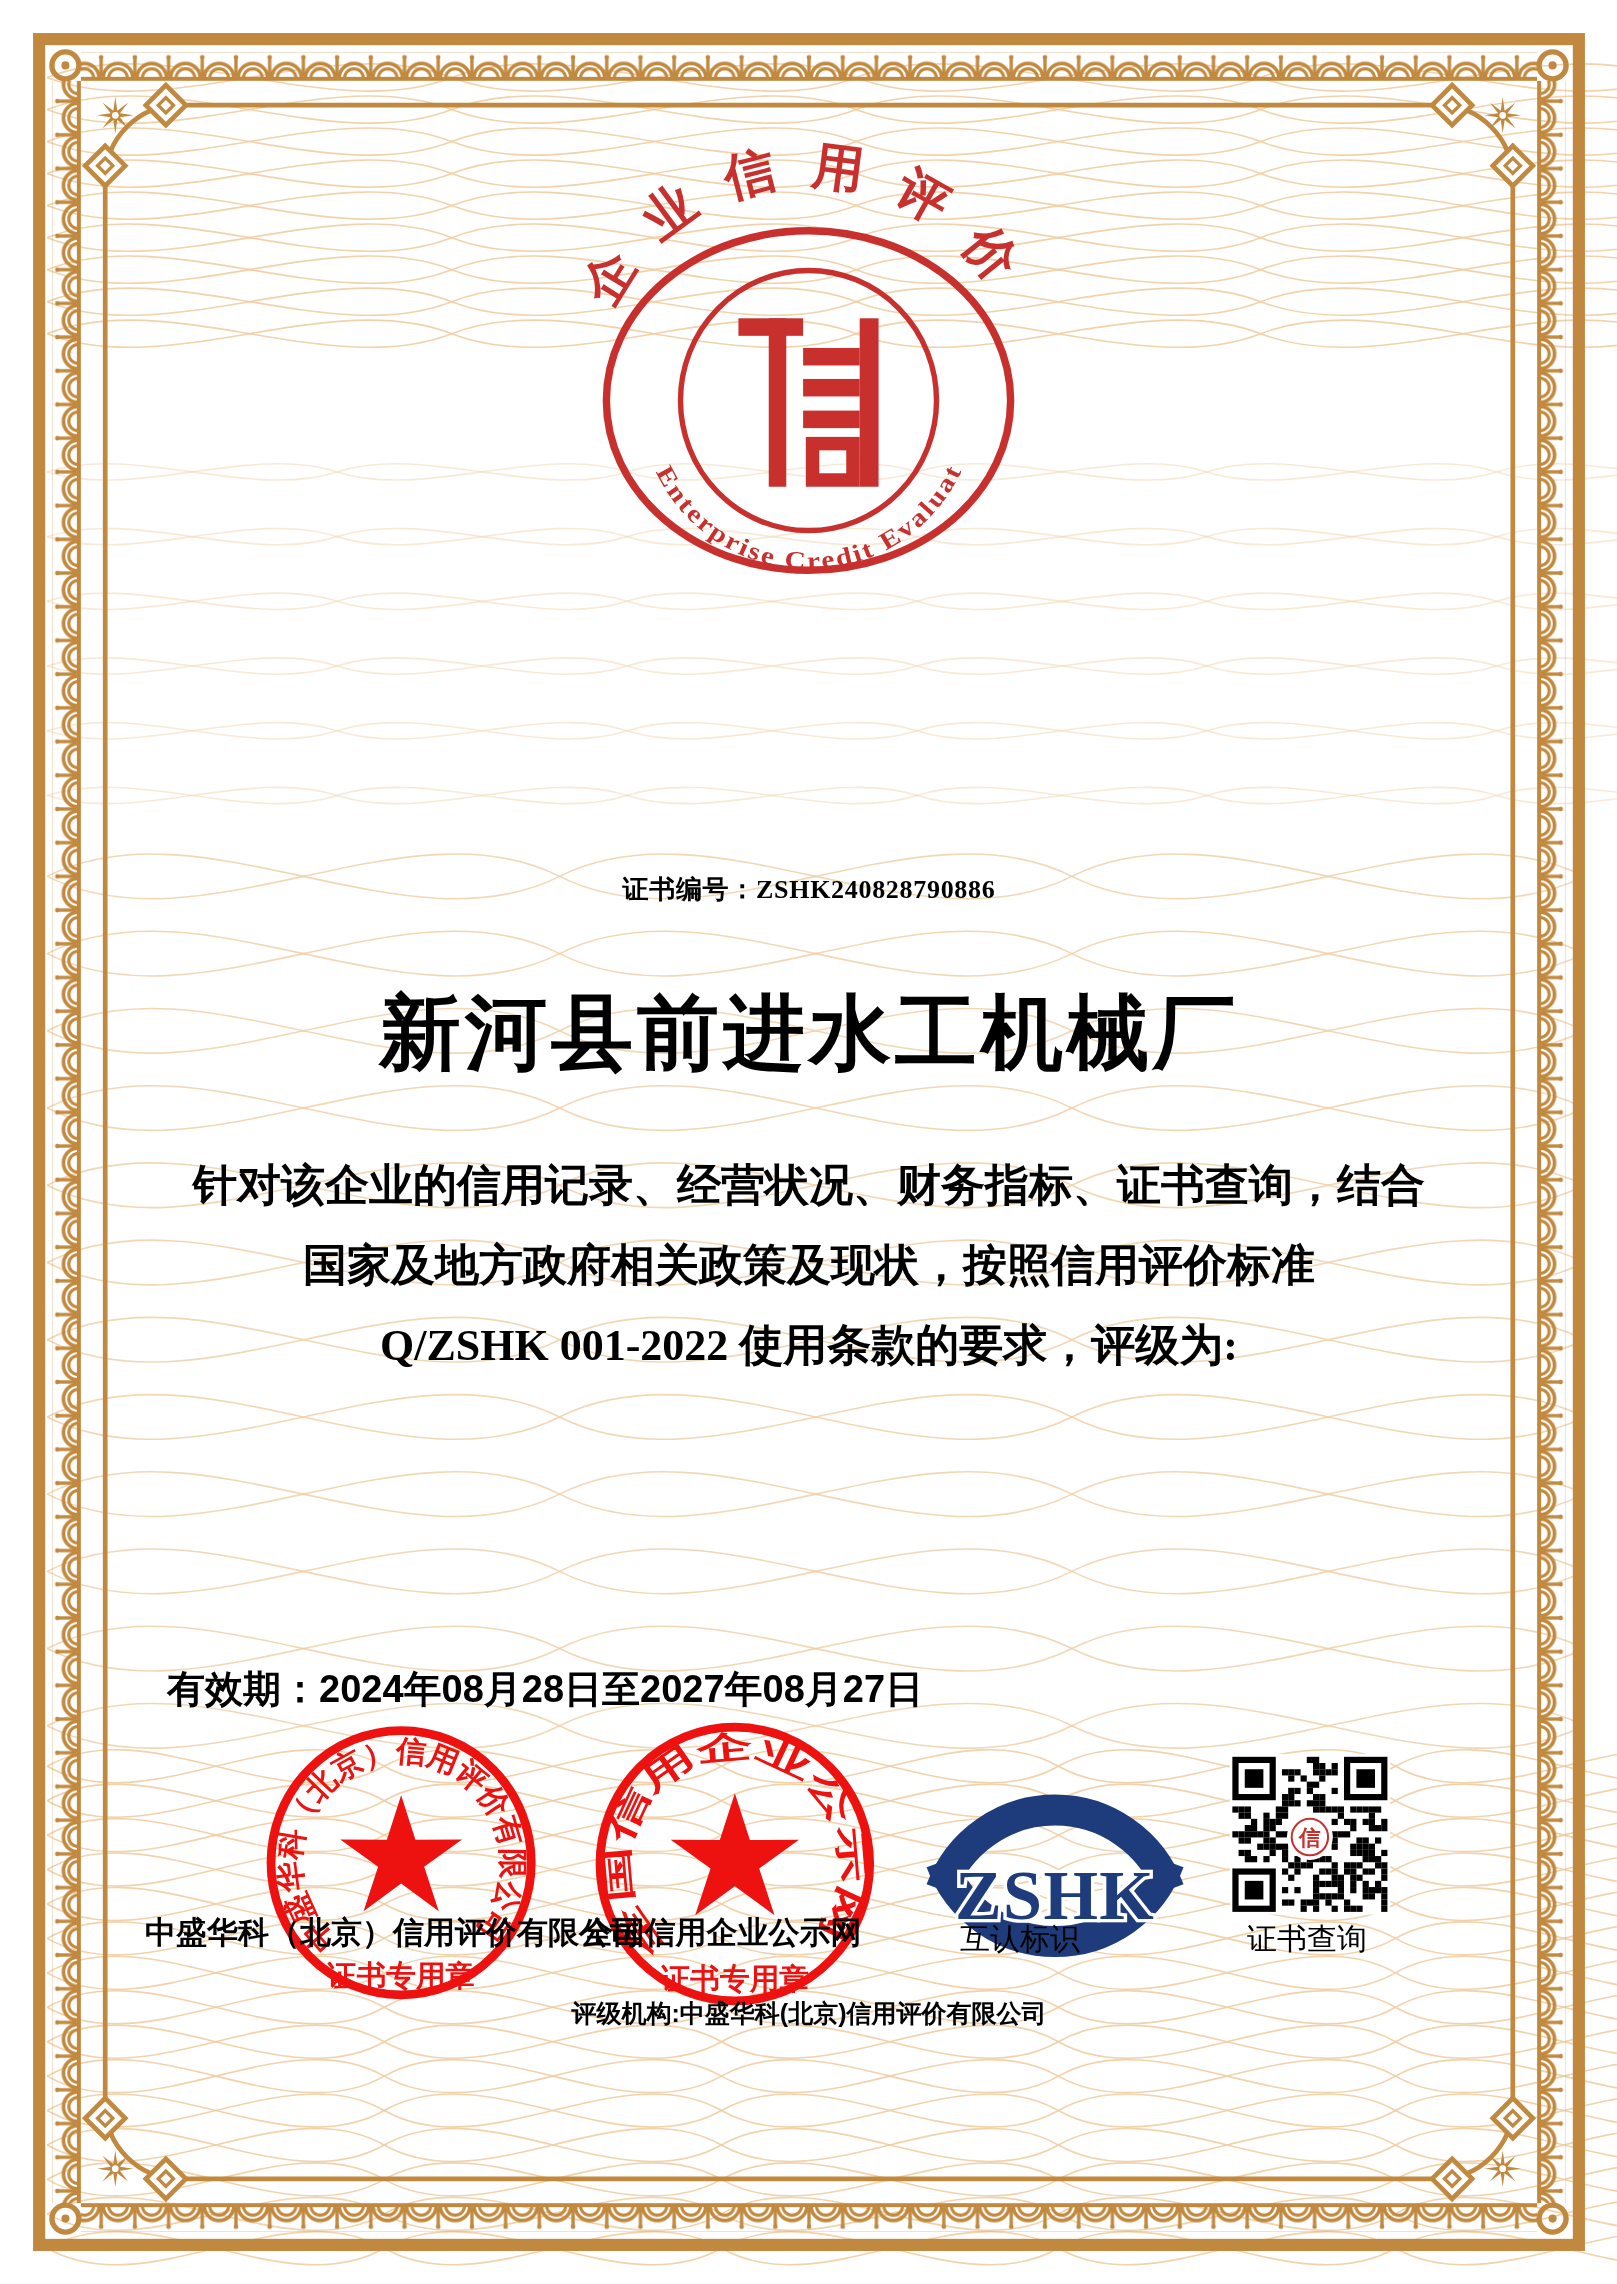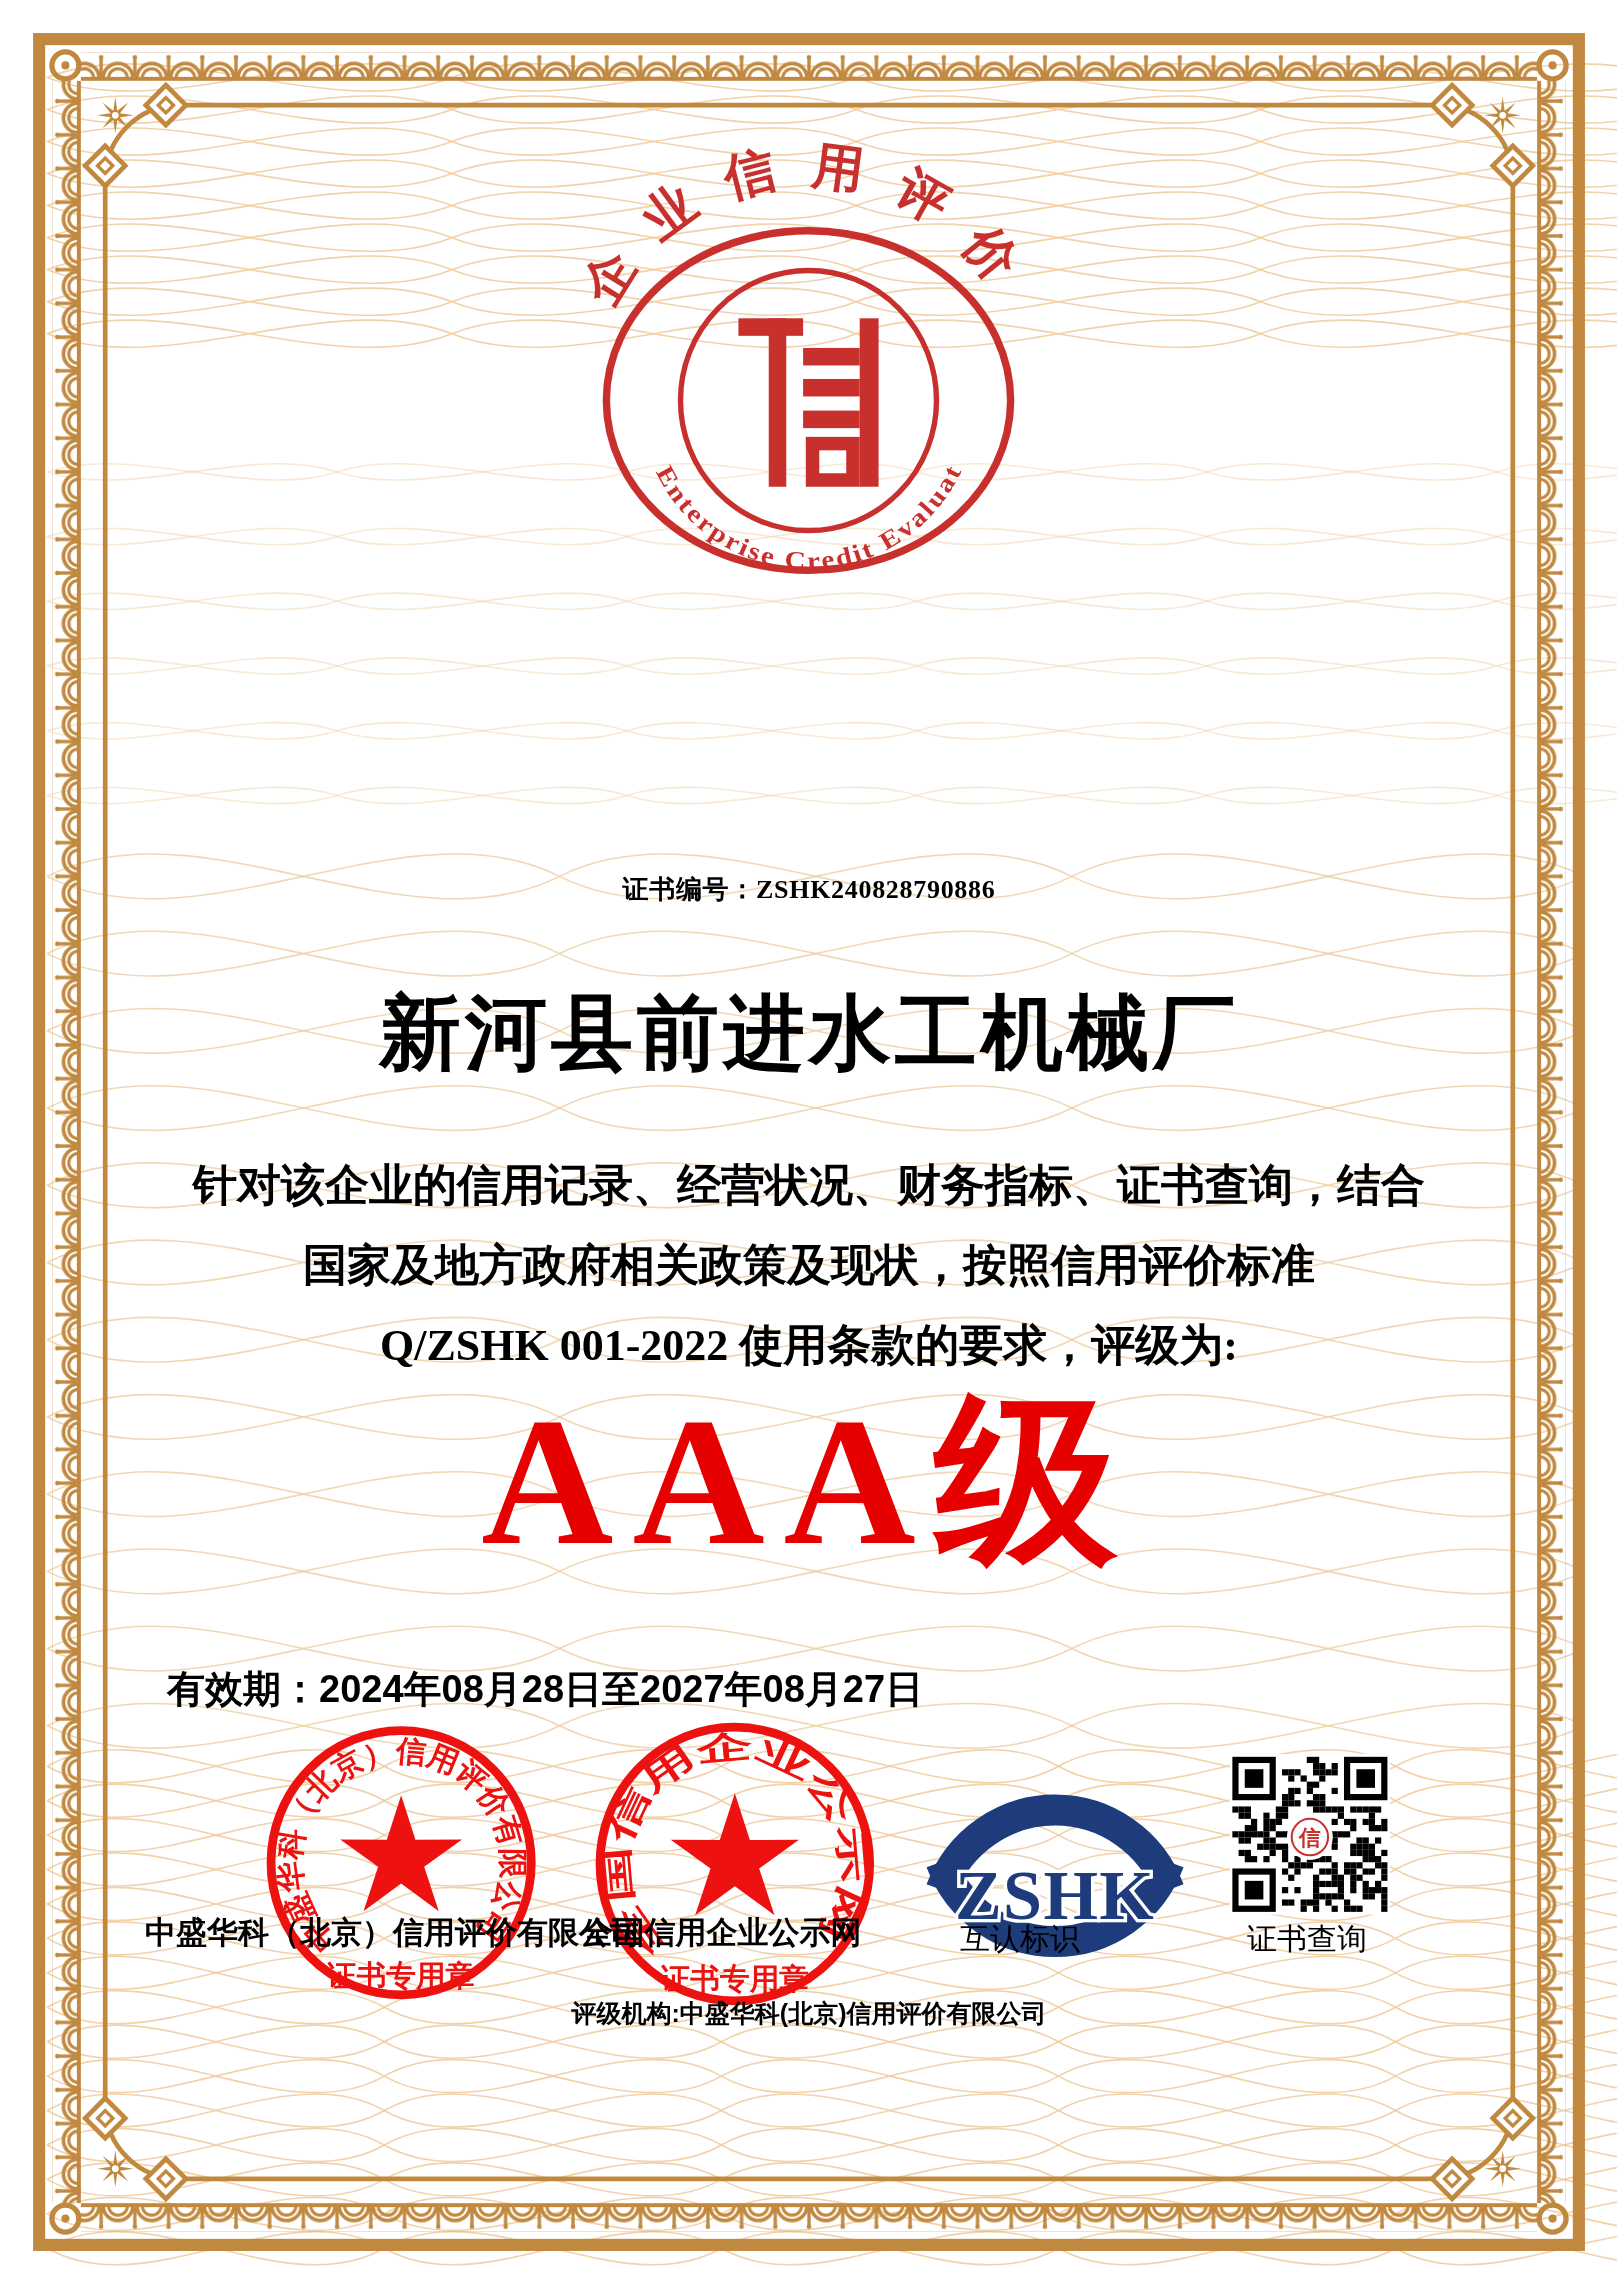--- a/index.html
+++ b/index.html
@@ -252,21 +252,20 @@
   </div>
 
   <div class="abs ctr company">新河县前进水工机械厂</div>
 
   <div class="abs ctr bodytext">
     <div>针对该企业的信用记录、经营状况、财务指标、证书查询，结合</div>
     <div>国家及地方政府相关政策及现状，按照信用评价标准</div>
     <div>Q/ZSHK 001-2022 使用条款的要求，评级为:</div>
   </div>
 
-  <div class="abs ctr rating">AAA级</div>
 
   <div class="abs validity">有效期：2024年08月28日至2027年08月27日</div>
 
   <svg class="abs" style="left:0;top:0" width="1618" height="2284" viewBox="0 0 2400 3388">
     <defs>
       <path id="arcS1" d="M 498.6,2877.9 A 150,150 0 1 1 691.4,2877.9" fill="none"></path>
       <path id="arcS2" d="M 989.1,2885.3 A 157,157 0 1 1 1190.9,2885.3" fill="none"></path>
     </defs>
 
     <g>

